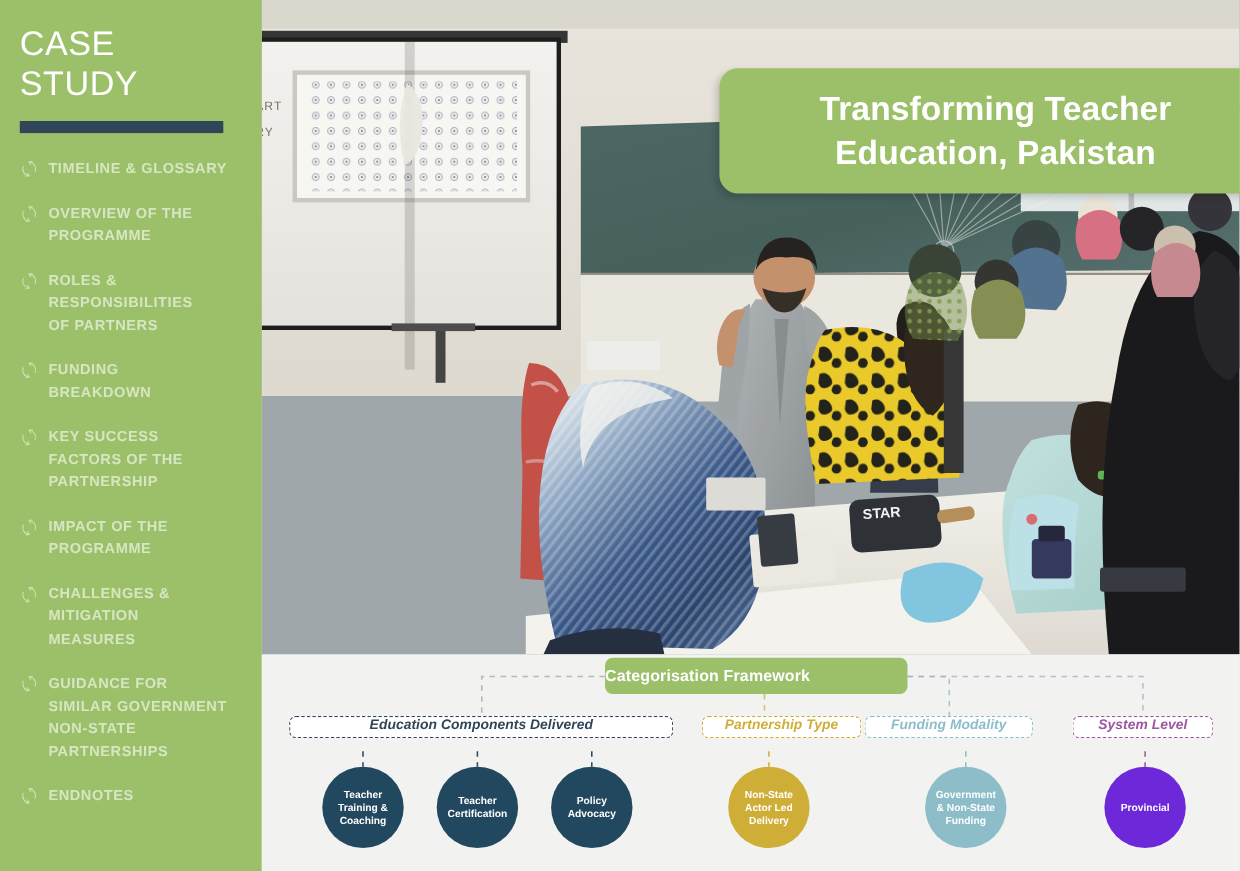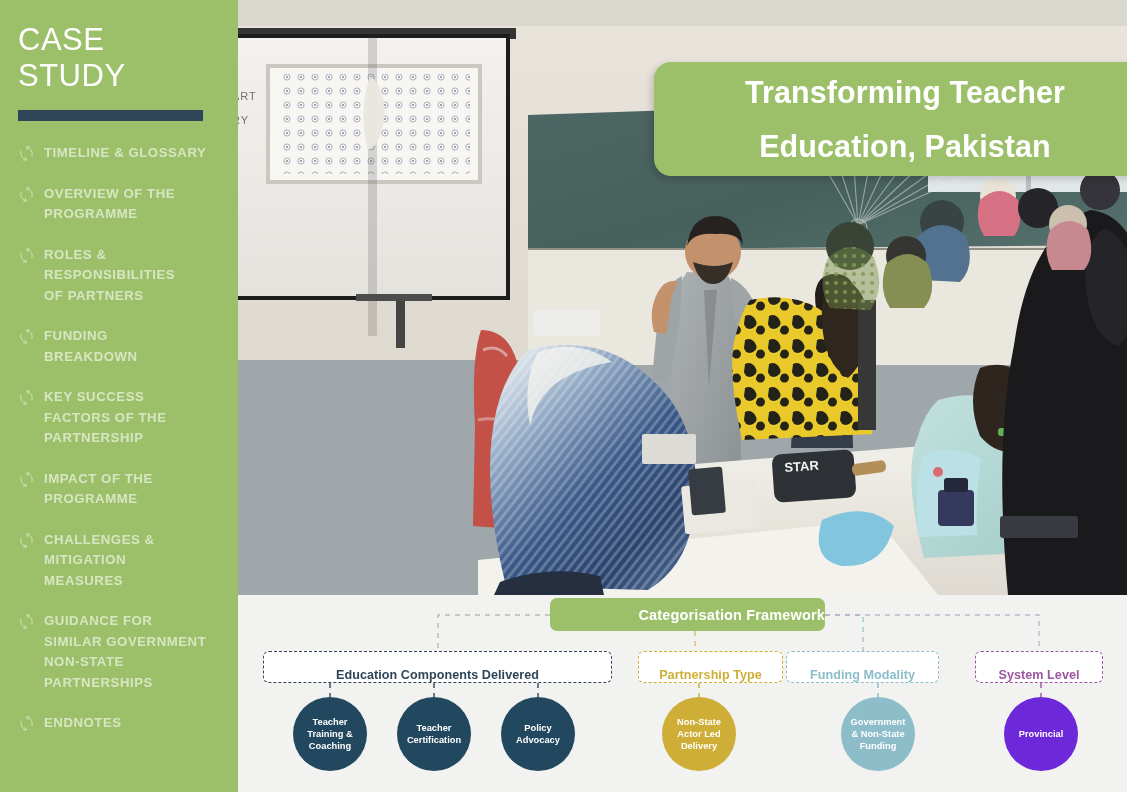--- a/index.html
+++ b/index.html
@@ -73,21 +73,21 @@
     border-radius: 17px 0 0 17px;
     display: flex;
     align-items: center;
     justify-content: center;
     padding: 0 28px 0 40px;
     box-shadow: -3px 3px 7px rgba(0,0,0,0.16);
   }
   #title-banner-text {
     color: #ffffff;
     font-size: 30.5px;
-    line-height: 54px;
+    line-height: 40px;
     font-weight: 700;
     text-align: center;
     letter-spacing: 0.1px;
     white-space: pre-line;
   }
 
   
   #framework {
     position: absolute;
     left: 238px; top: 595px;
@@ -95,34 +95,35 @@
     background: #f2f2f0;
   }
   #connectors { position: absolute; left: 0; top: 0; width: 889px; height: 197px; }
 
   #fw-banner {
     position: absolute;
     left: 312px; top: 3px;
     width: 275px; height: 33px;
     background: #9cc069;
     border-radius: 7px;
-    display: flex; align-items: center; justify-content: flex-end;
+    display: flex; align-items: center; justify-content: flex-start;
   }
   #fw-banner-text {
     color: #ffffff; font-size: 14.5px; font-weight: 700; letter-spacing: 0.15px;
   }
 
   .fw-box {
     position: absolute;
     top: 56px;
-    height: 32px;
+    height: 20px;
     background: #ffffff;
     border-radius: 6px;
-    display: flex; align-items: flex-end; justify-content: center;
+    display: flex; align-items: flex-start; justify-content: center;
     border: 1.4px dashed #2f4558;
+    font-style: italic;
   }
   .fw-box-label {
     font-size: 12.6px; font-weight: 700; letter-spacing: 0.05px; white-space: nowrap;
   }
   #fw-box-0 { left: 25px; width: 349px; border-color: #2f4558; }
   #fw-box-0 .fw-box-label { color: #2f4558; }
   #fw-box-1 { left: 400px; width: 145px; border-color: #cfae37; }
   #fw-box-1 .fw-box-label { color: #cfae37; }
   #fw-box-2 { left: 548px; width: 153px; border-color: #8cbdc9; }
   #fw-box-2 .fw-box-label { color: #8cbdc9; }

